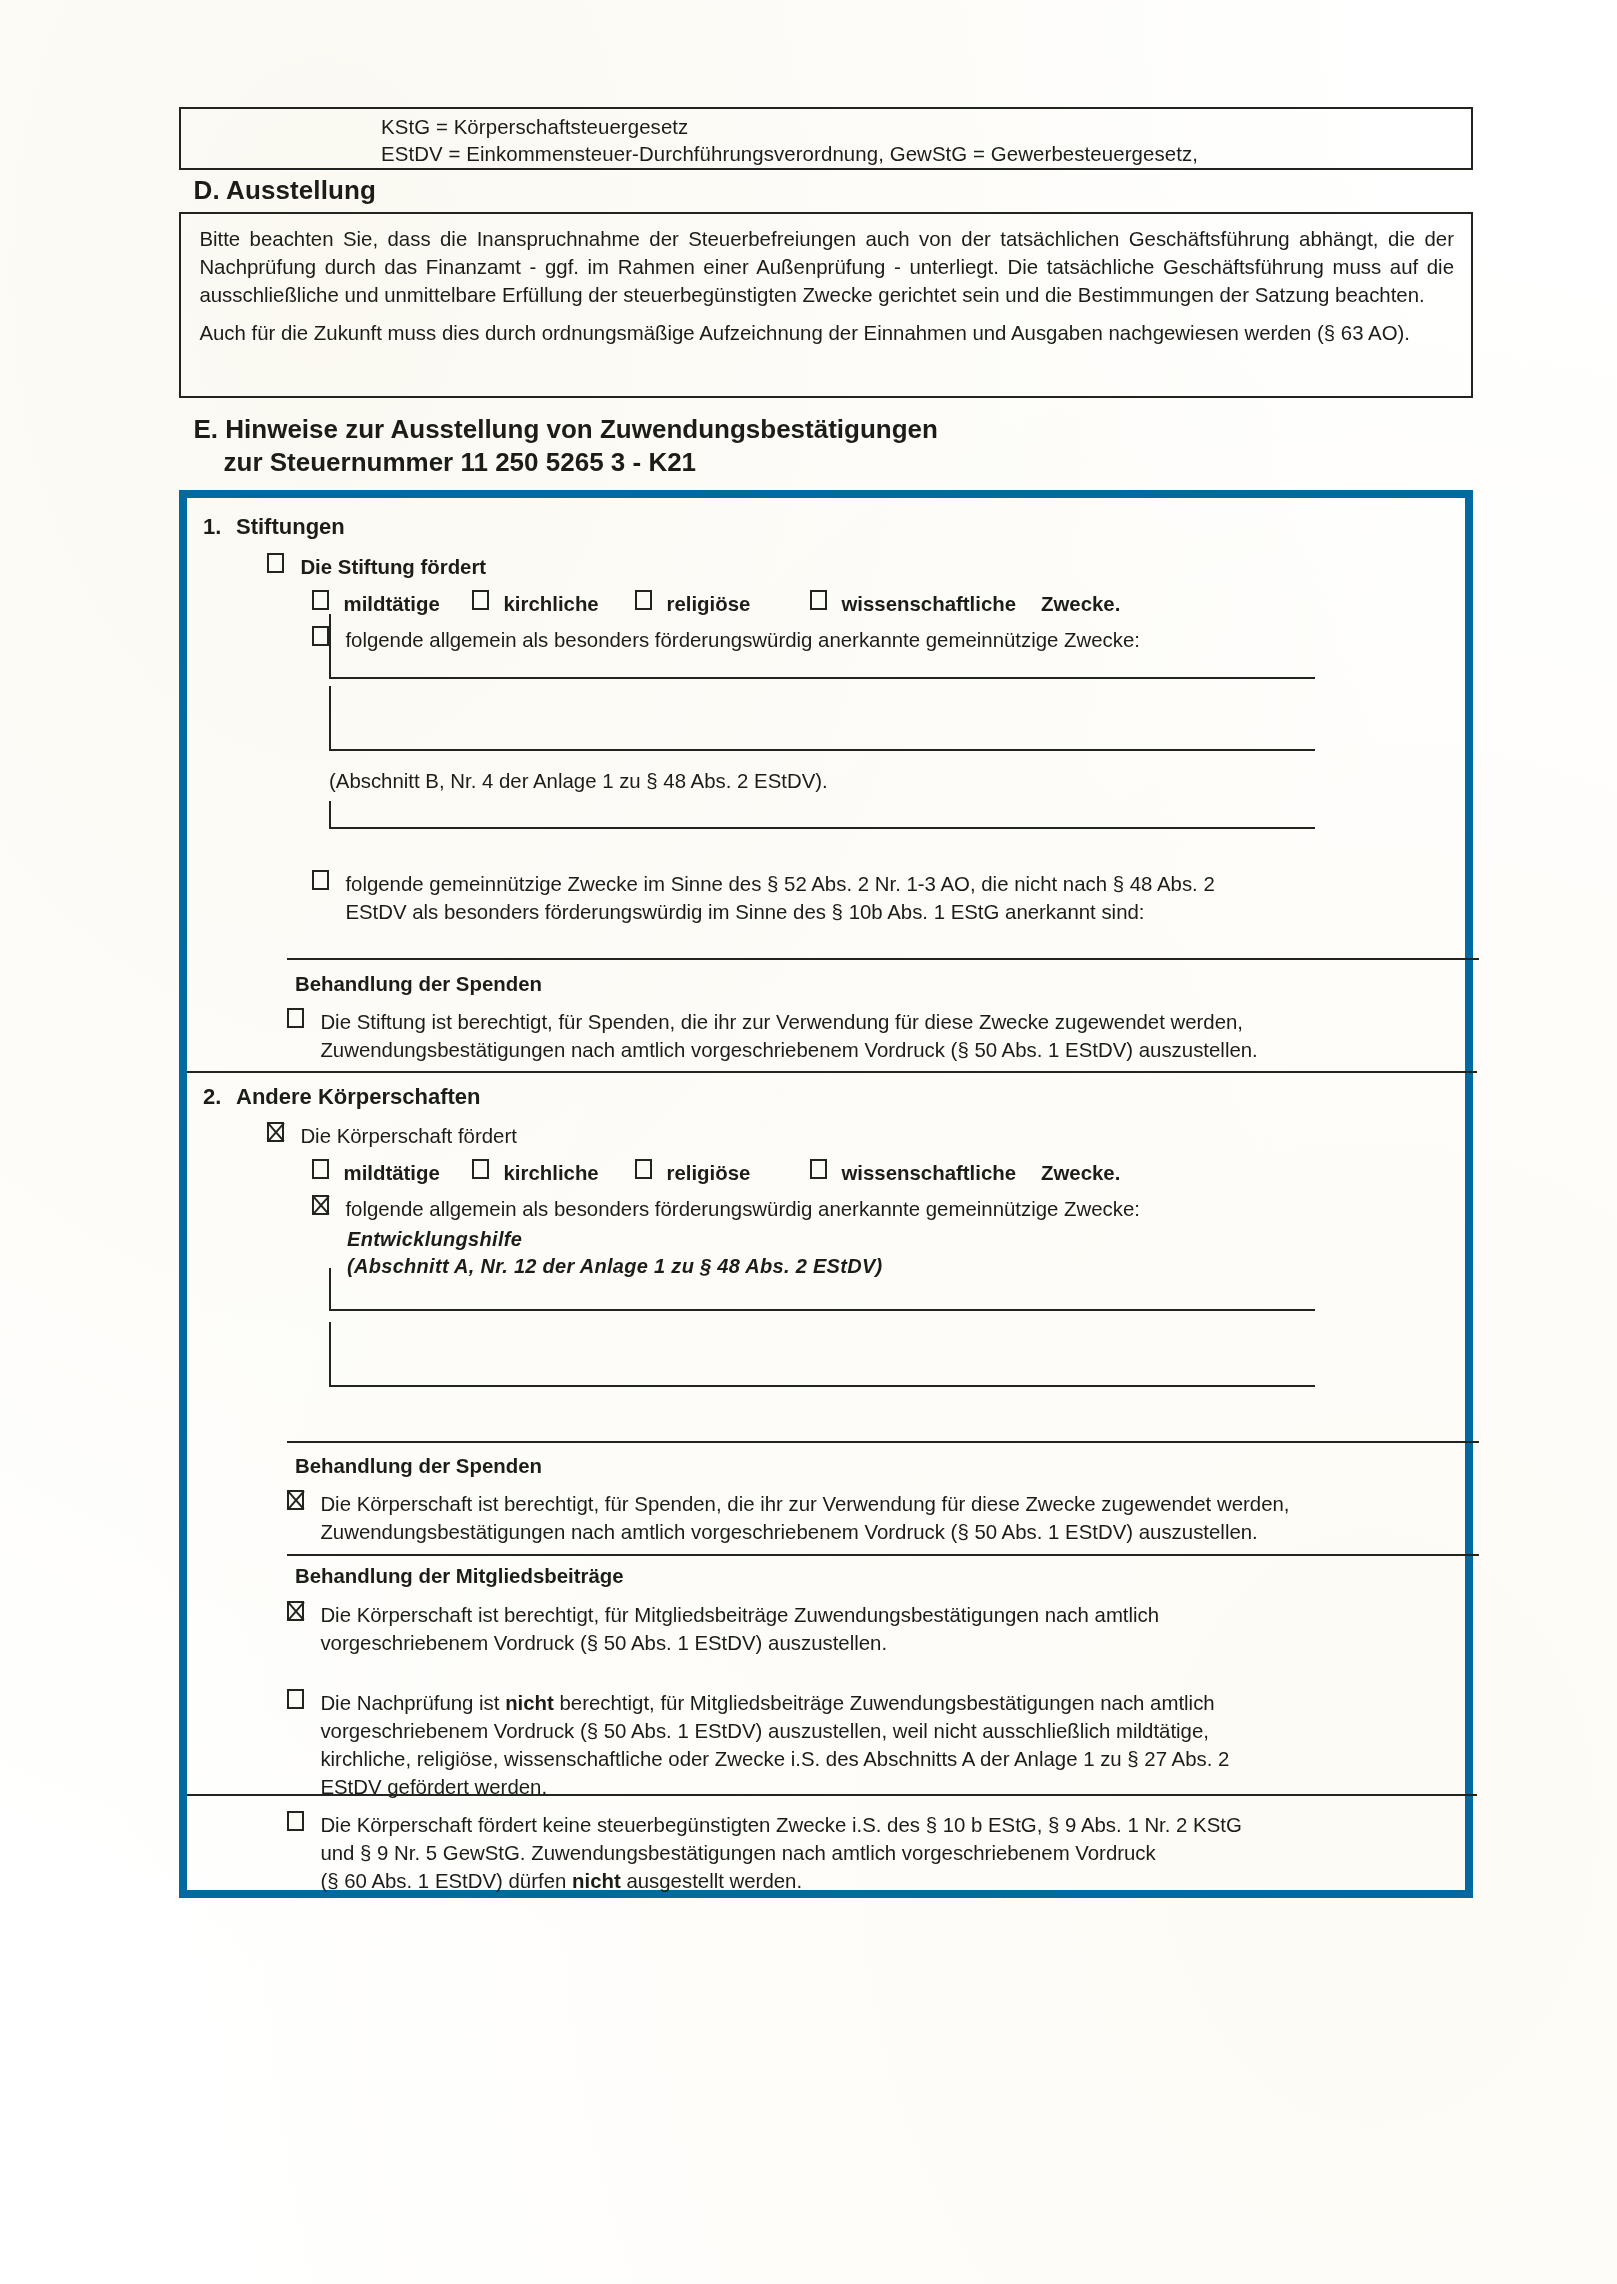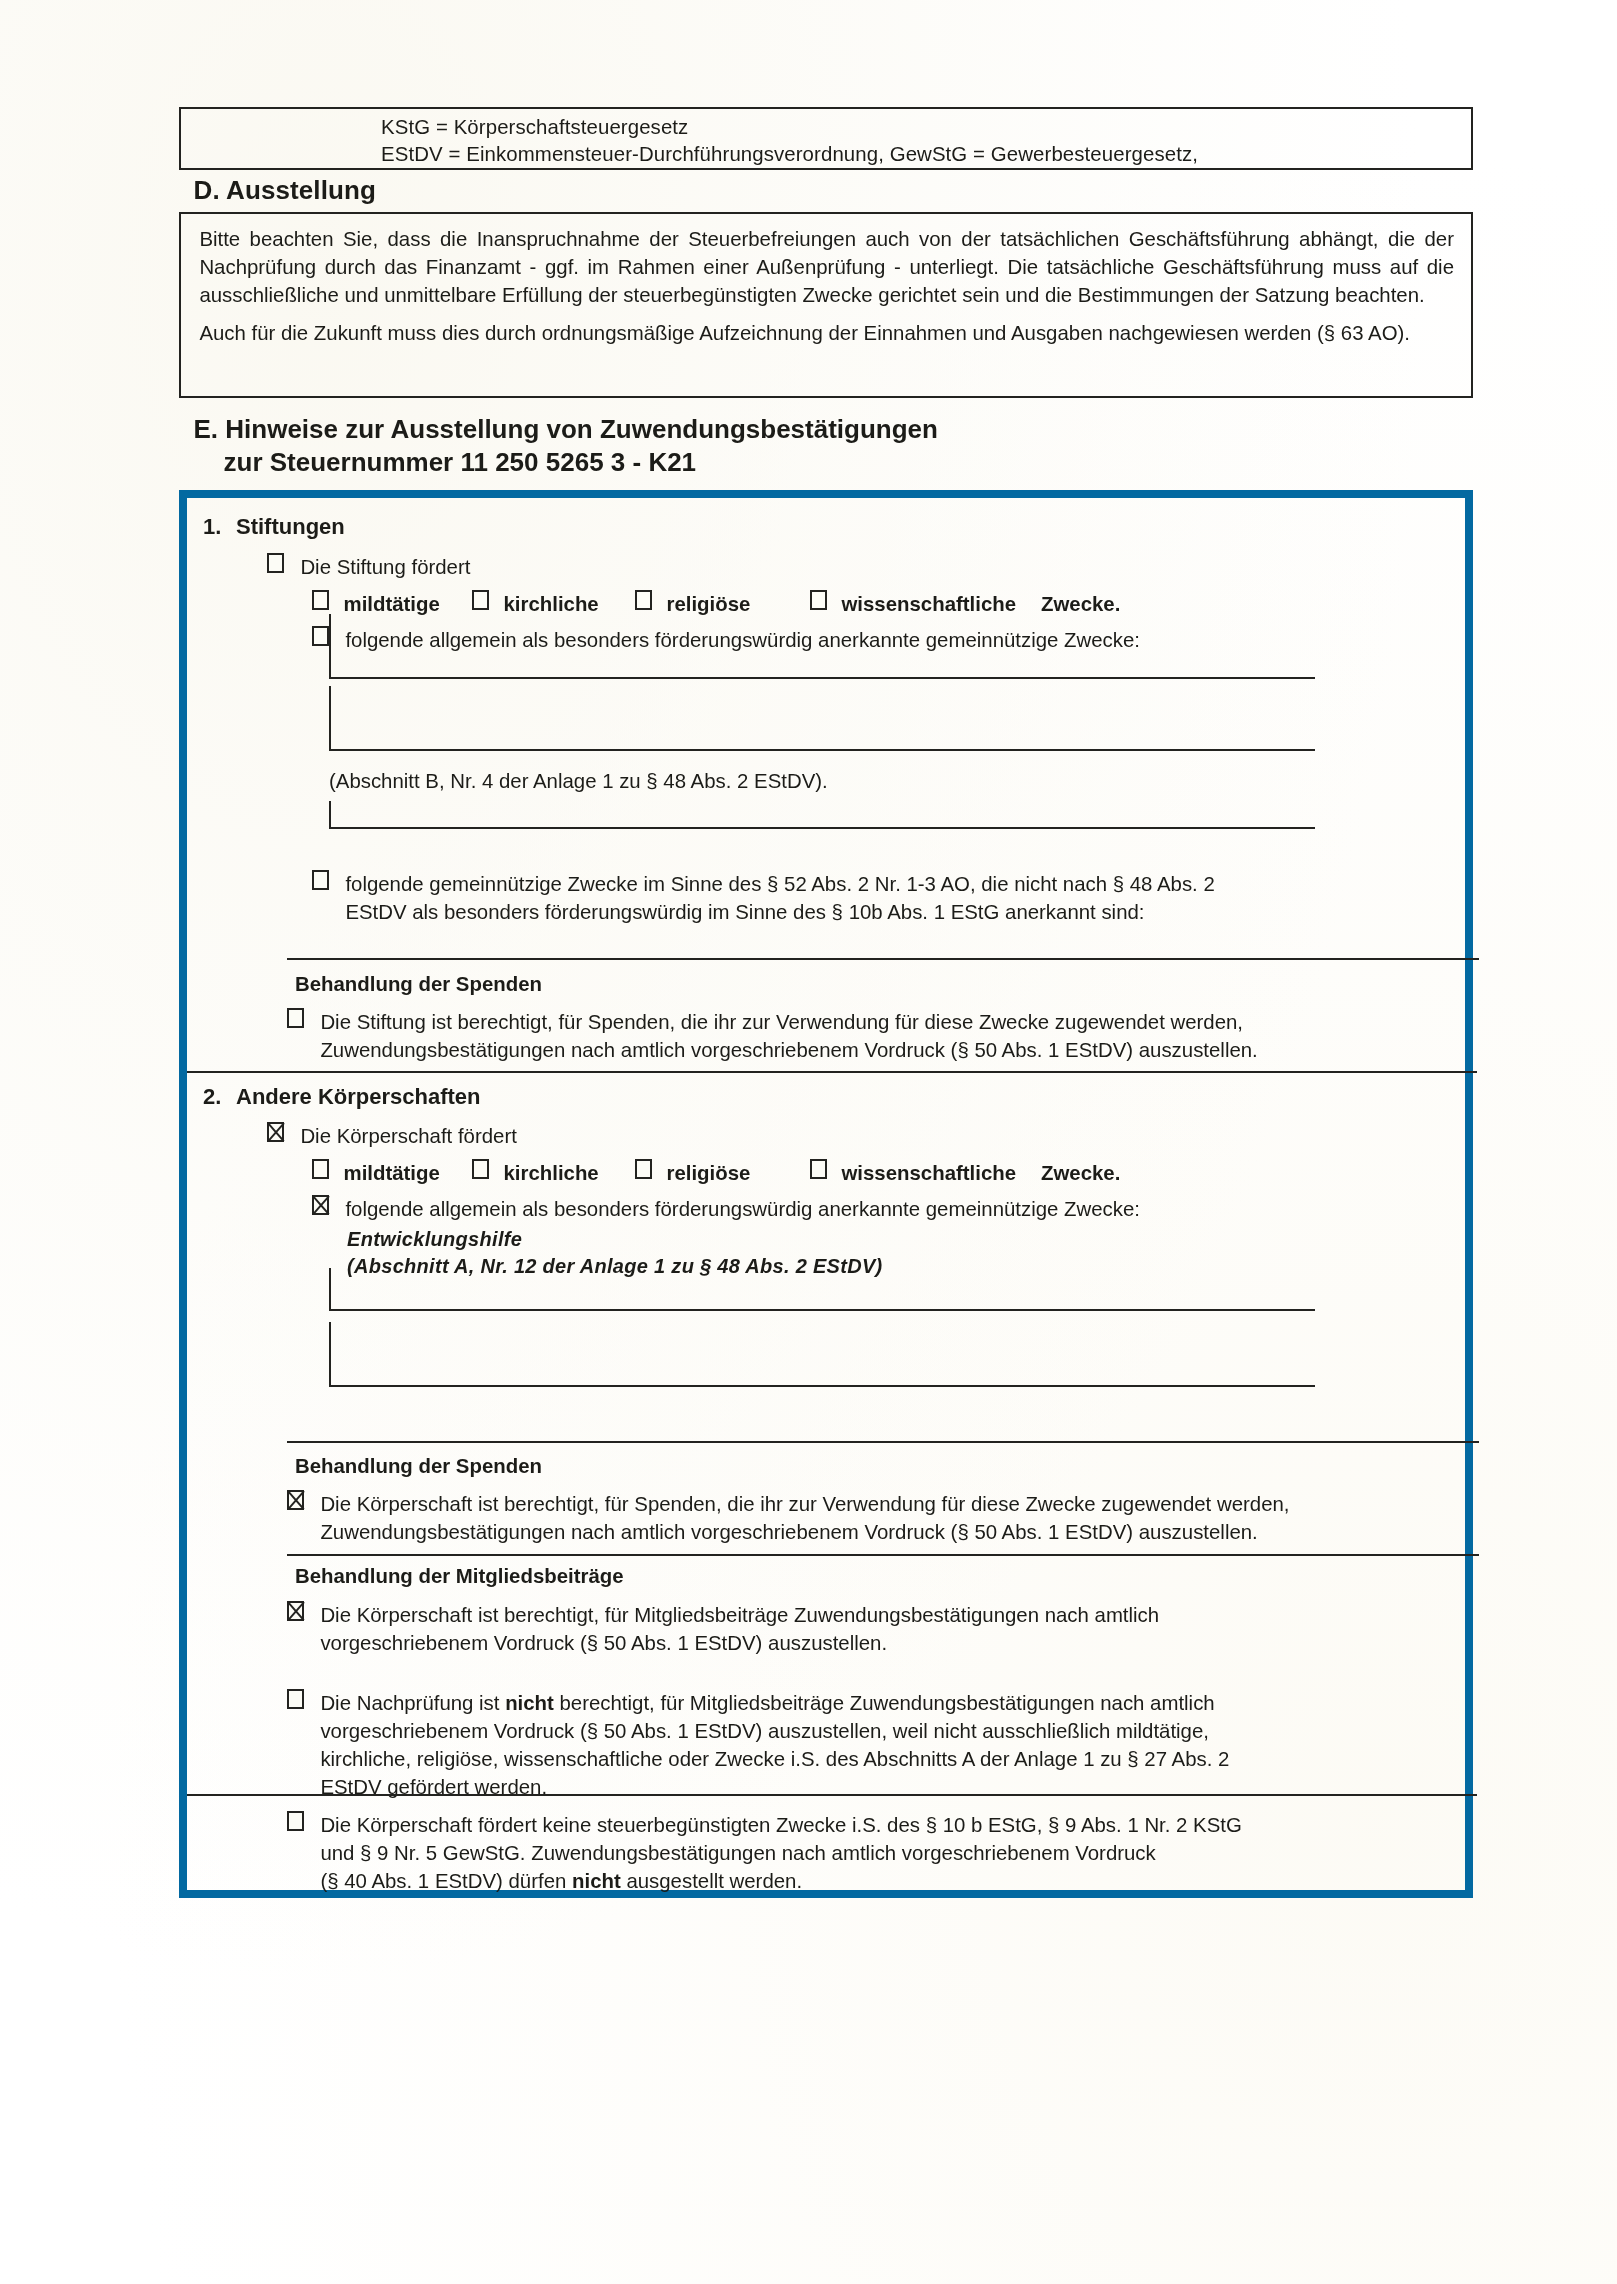--- a/index.html
+++ b/index.html
@@ -240,21 +240,21 @@
     <div class="l1">E. Hinweise zur Ausstellung von Zuwendungsbestätigungen</div>
     <div class="l2">zur Steuernummer 11 250 5265 3 - K21</div>
   </div>
 
   <div class="main-frame">
 
     <div class="num-head" style="left:16px; top:16px;">
       <span class="n">1.</span><span>Stiftungen</span>
     </div>
 
-    <div class="row" style="left:80px; top:55px;">
+    <div class="row" style="left:80px; top:55px;font-weight:bold;">
       <span class="cb"></span>
       <span class="txt">Die Stiftung fördert</span>
     </div>
 
     <div class="opt-row" style="left:125px; top:92px;">
       <span class="opt" style="width:160px;">
         <span class="cb"></span>
         <span class="lbl">mildtätige</span>
       </span>
       <span class="opt" style="width:163px;">
@@ -380,19 +380,19 @@
       </span>
     </div>
 
     <div class="hdiv" style="left:0px; top:1296px; width:1290px;"></div>
 
     <div class="row" style="left:100px; top:1313px;">
       <span class="cb"></span>
       <span class="txt">
         <span>Die Körperschaft fördert keine steuerbegünstigten Zwecke i.S. des § 10 b EStG, § 9 Abs. 1 Nr. 2 KStG</span><br>
         <span>und § 9 Nr. 5 GewStG. Zuwendungsbestätigungen nach amtlich vorgeschriebenem Vordruck</span><br>
-        <span>(§ 40 Abs. 1 EStDV) dürfen </span><b class="inline">nicht</b><span> ausgestellt werden.</span>
+        <span>(§ 60 Abs. 1 EStDV) dürfen </span><b class="inline">nicht</b><span> ausgestellt werden.</span>
       </span>
     </div>
 
   </div>
 </div>
 
 
 </body></html>

